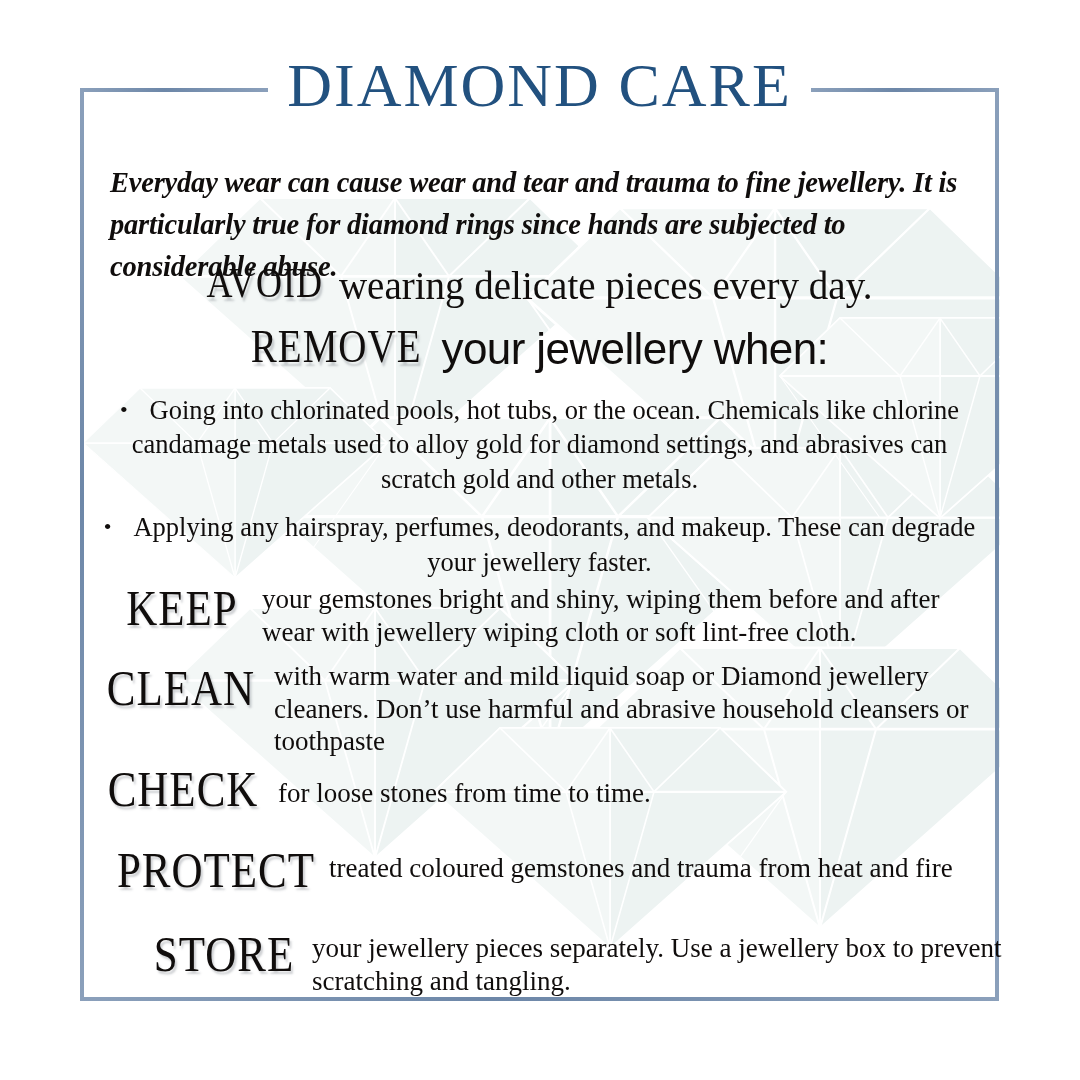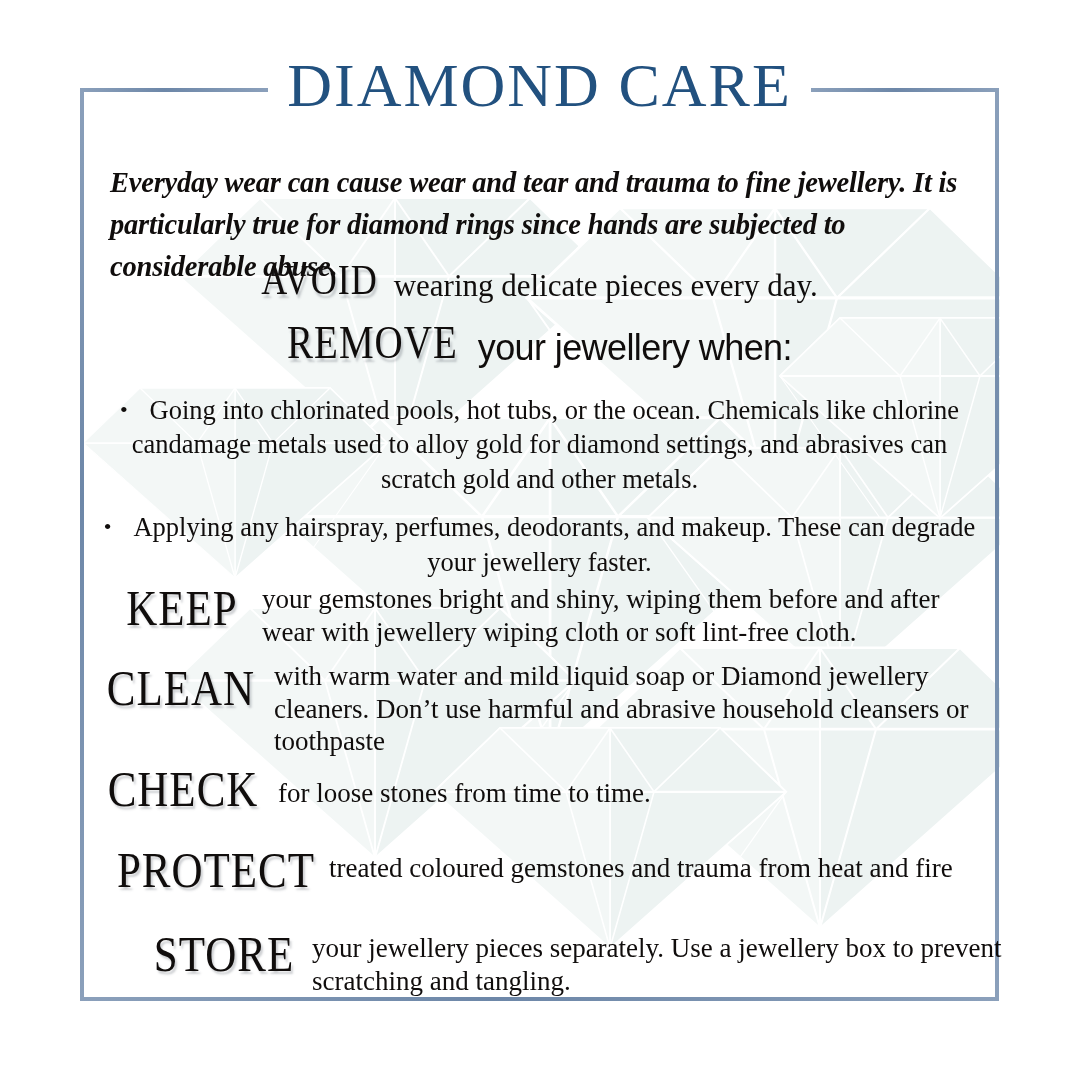--- a/index.html
+++ b/index.html
@@ -115,37 +115,37 @@
     position: absolute;
     left: 0;
     top: 175px;
     width: 919px;
     text-align: center;
     white-space: nowrap;
   }
   #avoid-row .kw { font-size: 36px; }
   #avoid-row .body {
     font-family: "Liberation Serif", "DejaVu Serif", serif;
-    font-size: 31px;
+    font-size: 39px;
     color: #100d0c;
     margin-left: 16px;
   }
 
   #remove-row {
     position: absolute;
     left: 0;
     top: 236px;
     width: 919px;
     text-align: center;
     white-space: nowrap;
   }
   #remove-row .kw { font-size: 39px; }
   #remove-row .body {
     font-family: "Liberation Sans", "DejaVu Sans", sans-serif;
-    font-size: 36px;
+    font-size: 44px;
     color: #100d0c;
     margin-left: 20px;
     letter-spacing: -0.6px;
   }
 
   
   #bullets {
     position: absolute;
     left: 20px;
     top: 305px;

